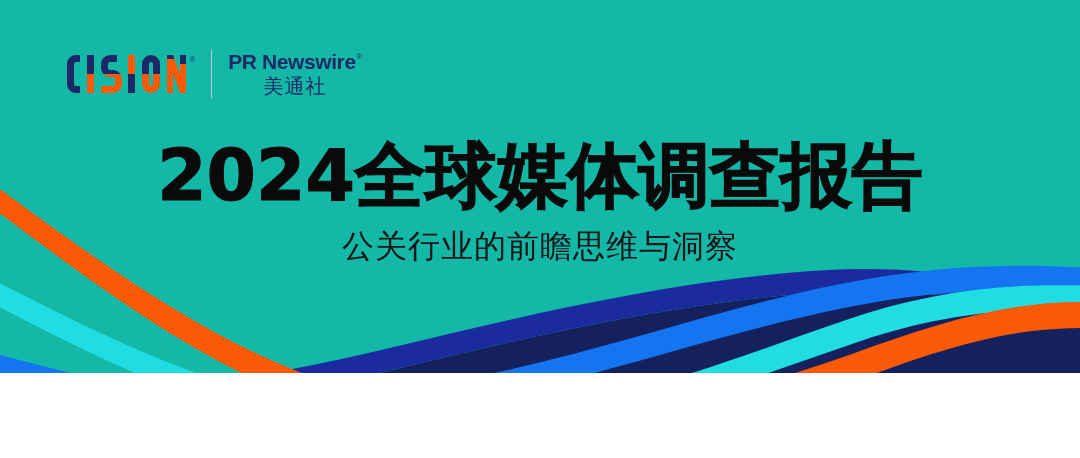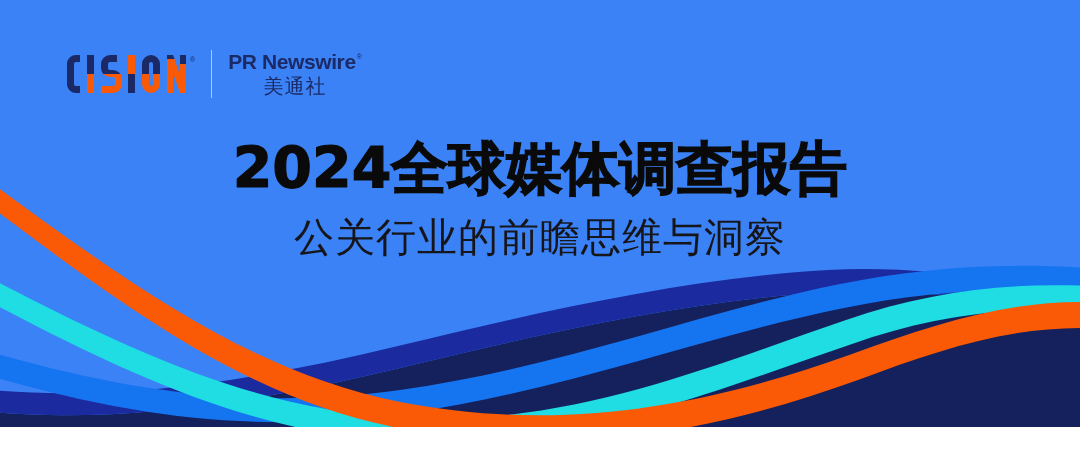--- a/index.html
+++ b/index.html
@@ -3,23 +3,23 @@
 <meta charset="utf-8">
 <style>
   html, body {
     margin: 0;
     padding: 0;
     background: #ffffff;
   }
   #cover {
     position: relative;
     width: 1080px;
-    height: 427px;
+    height: 373px;
     overflow: hidden;
-    background: #3b82f6;
+    background: #14b8a6;
     font-family: "Liberation Sans", "DejaVu Sans", sans-serif;
   }
   #wave-art {
     position: absolute;
     left: 0;
     top: 0;
     width: 1080px;
     height: 458px;
   }
   
@@ -93,31 +93,31 @@
     position: absolute;
     left: 0;
     top: 138px;
     width: 1080px;
     text-align: center;
     z-index: 5;
   }
   #main-title {
     font-family: "DejaVu Sans", sans-serif;
     font-weight: bold;
-    font-size: 57px;
+    font-size: 71px;
     line-height: 1.08;
     color: #0a0a0a;
     letter-spacing: 0px;
     margin: 0;
     -webkit-text-stroke: 1.2px #0a0a0a;
   }
   #sub-title {
-    font-family: Liberation Serif, serif;
+    font-family: Liberation Mono, monospace;
     font-weight: normal;
-    font-size: 40px;
+    font-size: 32px;
     line-height: 1.1;
     color: #16161a;
     letter-spacing: 1px;
     margin: 16px 0 0 0;
   }
 </style>
 </head>
 <body>
 
 <div id="cover">

